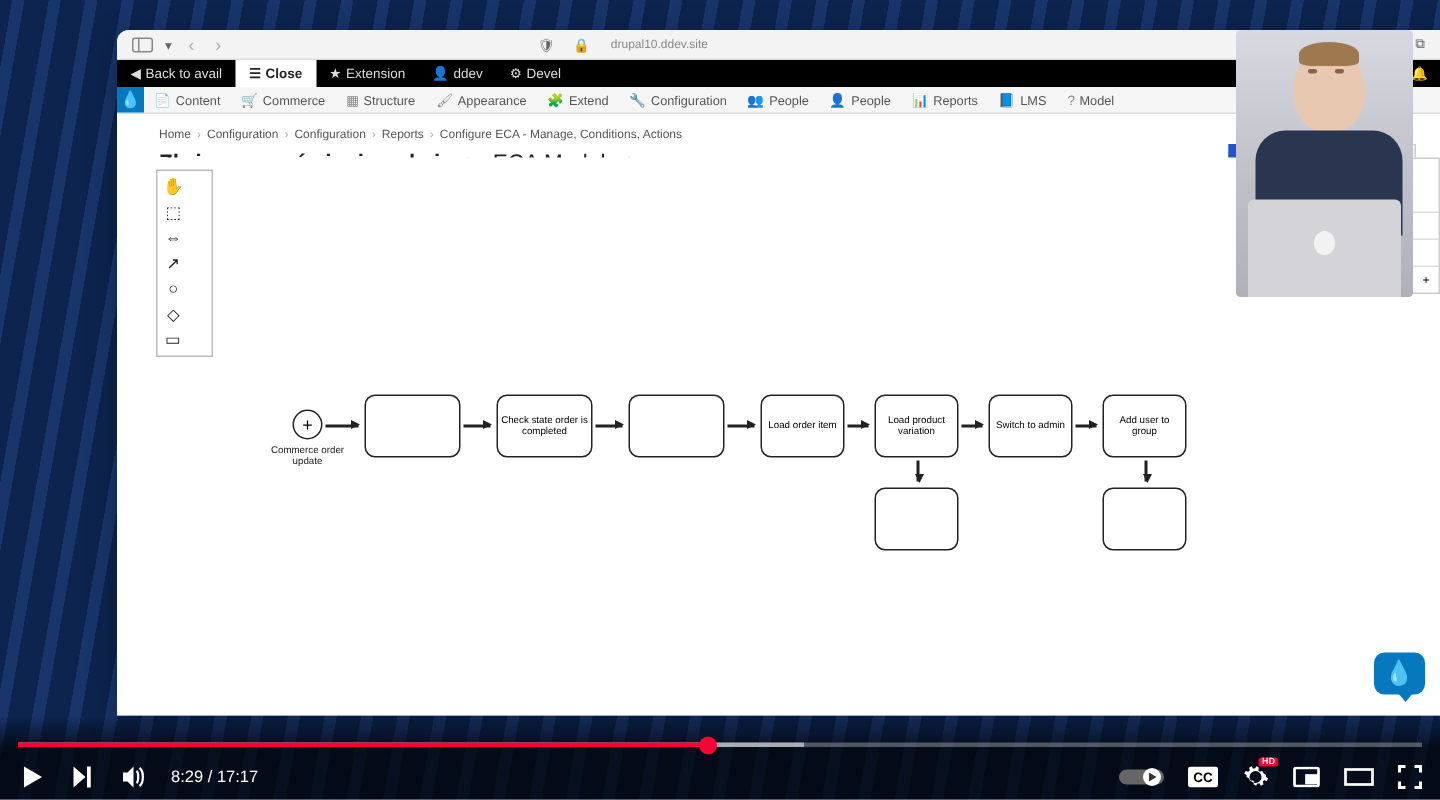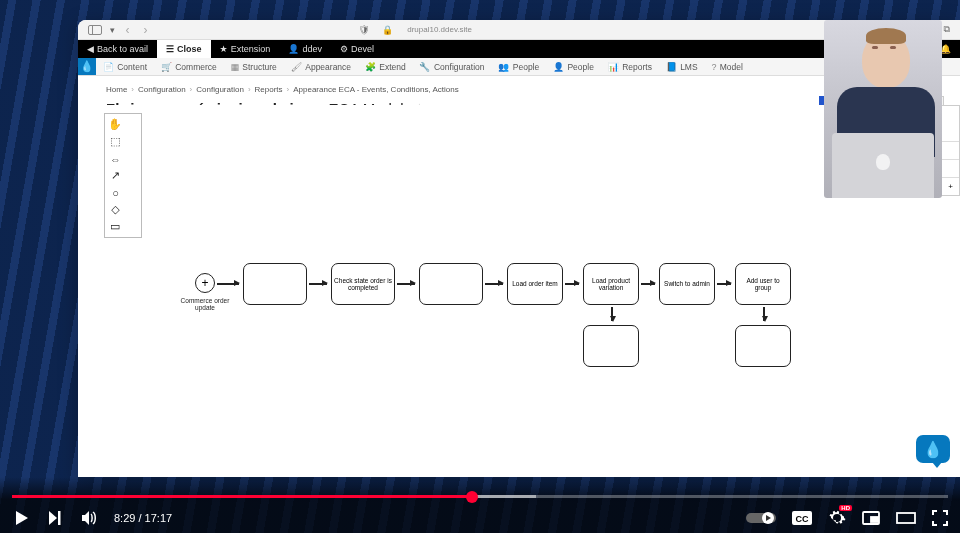--- a/index.html
+++ b/index.html
@@ -206,21 +206,21 @@
   <div class="content">
     <div class="breadcrumb">
       <span>Home</span>
         <span class="sep">›</span>
       <span>Configuration</span>
         <span class="sep">›</span>
       <span>Configuration</span>
         <span class="sep">›</span>
       <span>Reports</span>
         <span class="sep">›</span>
-      <span>Appearance ECA - Events, Conditions, Actions</span>
+      <span>Configure ECA - Manage, Conditions, Actions</span>
     </div>
     <div class="titlerow">
       <h1><span>Złożone zamówienie - akcje po</span><span class="light"> ECA Model</span></h1>
       <span class="star">☆</span>
       <div class="spacer"></div>
       <span class="link">Browse avail</span>
       <button class="btn primary">Save</button>
       <button class="btn" style="margin-left:6px">Close</button>
     </div>
   </div>

